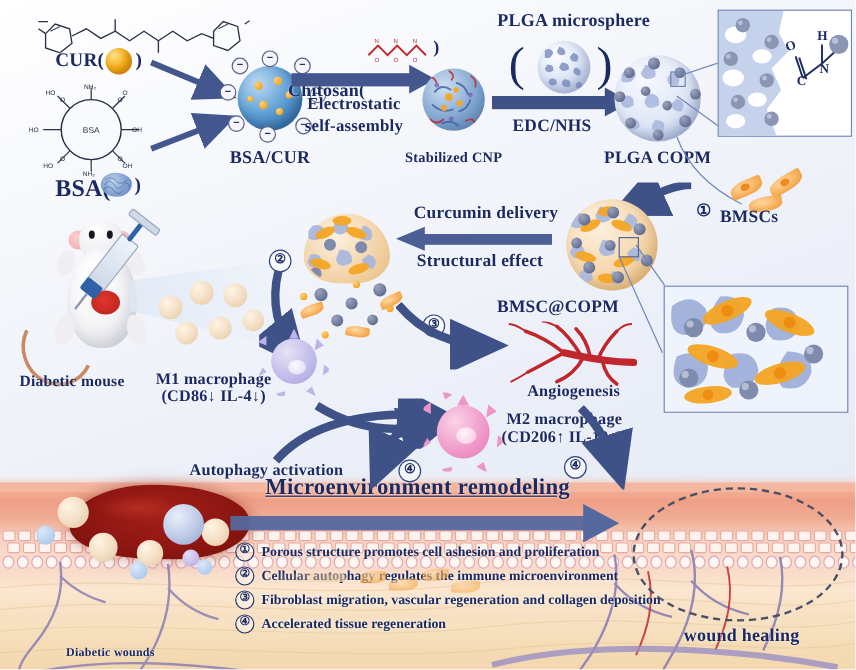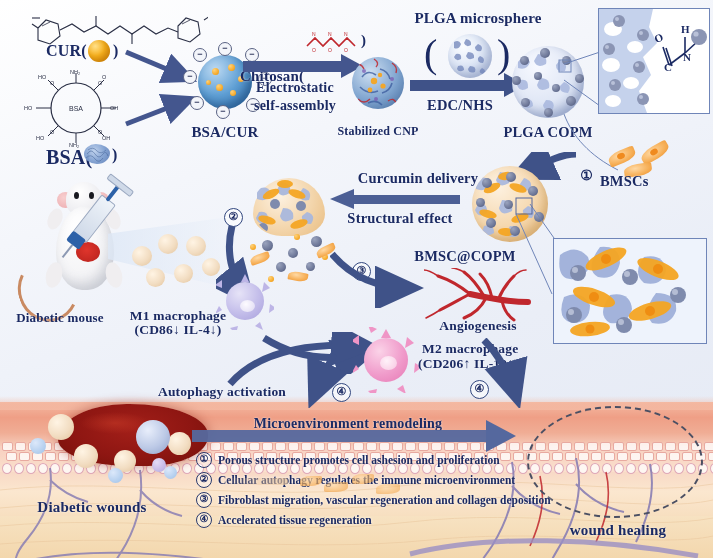--- a/index.html
+++ b/index.html
@@ -336,26 +336,26 @@
        background:radial-gradient(circle at 35% 30%,#e8eefb 0%,#bcc9e6 55%,#8fa0cb 100%);"></div>
   <div class="abs" style="left:30px;top:438px;width:16px;height:16px;border-radius:50%;
        background:radial-gradient(circle at 35% 30%,#dce8fa,#9ec1e8);"></div>
   <div class="abs" style="left:108px;top:468px;width:15px;height:15px;border-radius:50%;
        background:radial-gradient(circle at 35% 30%,#dce8fa,#9ec1e8);"></div>
   <div class="abs" style="left:152px;top:458px;width:14px;height:14px;border-radius:50%;
        background:radial-gradient(circle at 35% 30%,#e4dcf6,#b3a6e0);"></div>
   <div class="abs" style="left:164px;top:466px;width:13px;height:13px;border-radius:50%;
        background:radial-gradient(circle at 35% 30%,#dce8fa,#9ec1e8);"></div>
 
-  <div class="lbl c" style="left:92px;top:499px;font-size:15px;">Diabetic wounds</div>
+  <div class="lbl c" style="left:92px;top:539px;font-size:10px;">Diabetic wounds</div>
 
   <div class="dashed-ell" style="left:527px;top:406px;width:172px;height:108px;"></div>
   <div class="lbl c" style="left:618px;top:522px;font-size:15px;">wound healing</div>
 
-  <div class="lbl c" style="left:348px;top:416px;font-size:14px;">Microenvironment remodeling</div>
+  <div class="lbl c" style="left:348px;top:396px;font-size:19px;text-decoration:underline;">Microenvironment remodeling</div>
 
   <div class="abs" style="left:192px;top:430px;width:300px;height:12px;background:#55689e;opacity:.95;"></div>
   <div class="abs" style="left:486px;top:420px;width:0;height:0;border-top:16px solid transparent;
        border-bottom:16px solid transparent;border-left:30px solid #55689e;"></div>
 
   <div class="blist">
     <div class="row">
       <div class="num">①</div>
       <div class="txt">Porous structure promotes cell ashesion and proliferation</div>
     </div>
@@ -755,21 +755,21 @@
         <circle cx="20" cy="76" r="8" fill="#7f8bad"></circle>
           <circle cx="17" cy="73" r="3" fill="#b5bdd4"></circle>
         <circle cx="70" cy="86" r="8" fill="#7f8bad"></circle>
           <circle cx="67" cy="83" r="3" fill="#b5bdd4"></circle>
         <circle cx="124" cy="56" r="8" fill="#7f8bad"></circle>
           <circle cx="121" cy="53" r="3" fill="#b5bdd4"></circle>
       </g>
     </svg>
   </div>
 
-  <div class="lbl c" style="left:405px;top:170px;font-size:14.5px;margin-left:13px;">Curcumin delivery</div>
+  <div class="lbl c" style="left:405px;top:170px;font-size:14.5px;">Curcumin delivery</div>
   <div class="abs" style="left:352px;top:195px;width:108px;height:9px;background:#4c5f95;"></div>
   <div class="abs" style="left:330px;top:189px;width:0;height:0;border-top:10px solid transparent;
        border-bottom:10px solid transparent;border-right:24px solid #4c5f95;"></div>
   <div class="lbl c" style="left:400px;top:210px;font-size:14.5px;">Structural effect</div>
 
   <div class="abs" style="left:253px;top:178px;width:72px;height:58px;
        background:radial-gradient(circle at 38% 32%,#fdf1e0 0%,#f3d5ab 55%,#e8bb7e 100%);
        border-radius:50% 50% 40% 40%/62% 62% 38% 38%;overflow:hidden;"></div>
   <svg class="abs" width="72" height="58" style="left:253px;top:178px;">
     <defs>

